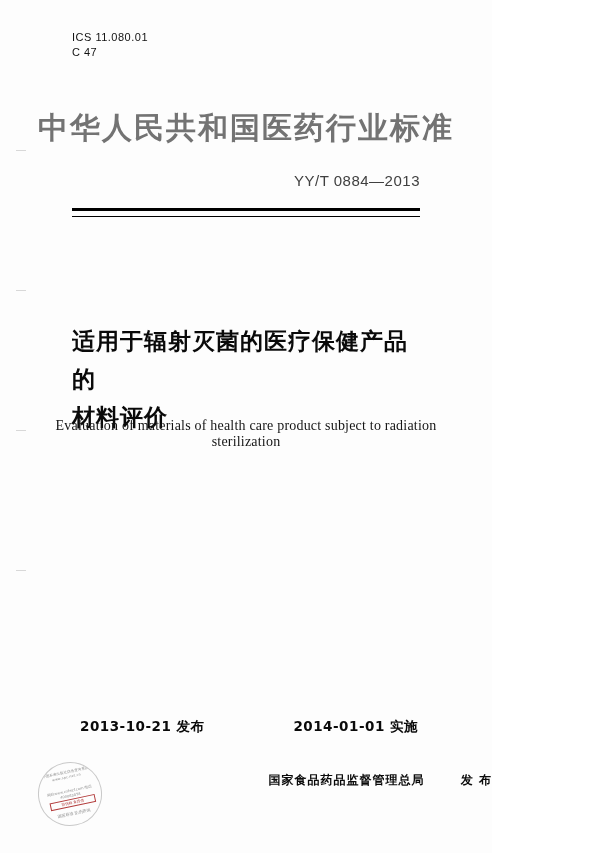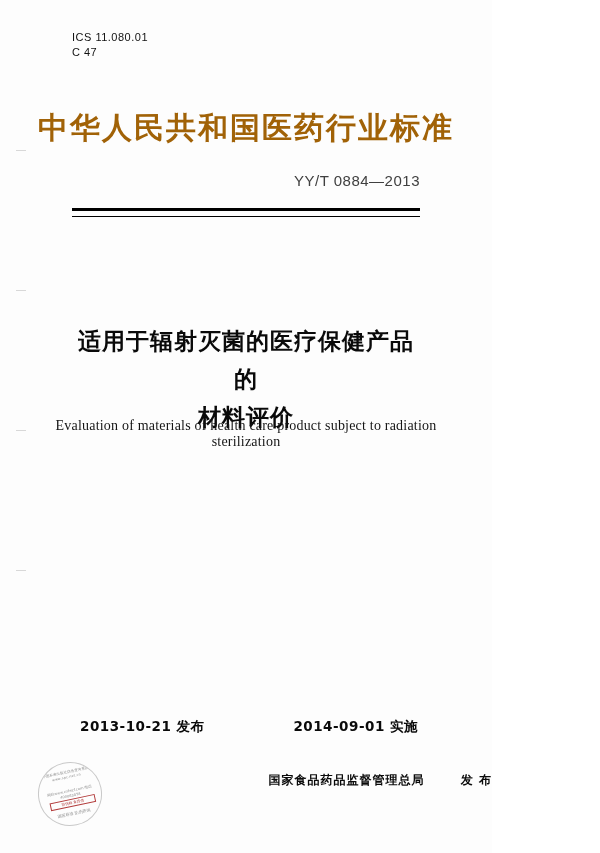--- a/index.html
+++ b/index.html
@@ -46,21 +46,21 @@
   .std-title {
     position: absolute;
     left: 0;
     right: 0;
     top: 108px;
     text-align: center;
     font-family: "DejaVu Sans", sans-serif;
     font-weight: bold;
     font-size: 30px;
     letter-spacing: 2px;
-    color: #a16207;
+    color: #737373;
   }
 
   
   .std-number {
     position: absolute;
     right: 72px;
     top: 172px;
     font-family: "Liberation Sans", sans-serif;
     font-size: 15px;
     letter-spacing: 0.5px;
@@ -84,21 +84,21 @@
     height: 1px;
     background: #000;
   }
 
   
   .doc-title {
     position: absolute;
     left: 72px;
     right: 72px;
     top: 322px;
-    text-align: center;
+    text-align: left;
     font-family: "DejaVu Sans", sans-serif;
     font-weight: bold;
     font-size: 23px;
     line-height: 38px;
     letter-spacing: 1px;
     color: #0a0a0a;
   }
   .doc-title-line { display: block; }
 
   .doc-title-en {
@@ -238,21 +238,21 @@
   <div class="rule-thin"></div>
 
   <div class="doc-title">
     <span class="doc-title-line">适用于辐射灭菌的医疗保健产品的</span>
     <span class="doc-title-line">材料评价</span>
   </div>
 
   <div class="doc-title-en">Evaluation of materials of health care product subject to radiation sterilization</div>
 
   <div class="date-issue">2013-10-21 发布</div>
-  <div class="date-impl">2014-09-01 实施</div>
+  <div class="date-impl">2014-01-01 实施</div>
 
   <div class="issuer">
     <span>国家食品药品监督管理总局</span>
     <span class="gap"></span>
     <span>发 布</span>
   </div>
 
   <div class="seal">
     <div class="seal-arc">中国标准出版社防伪查询系统 www.spc.net.cn</div>
     <div class="seal-mid">网站www.cnfwzf.com

